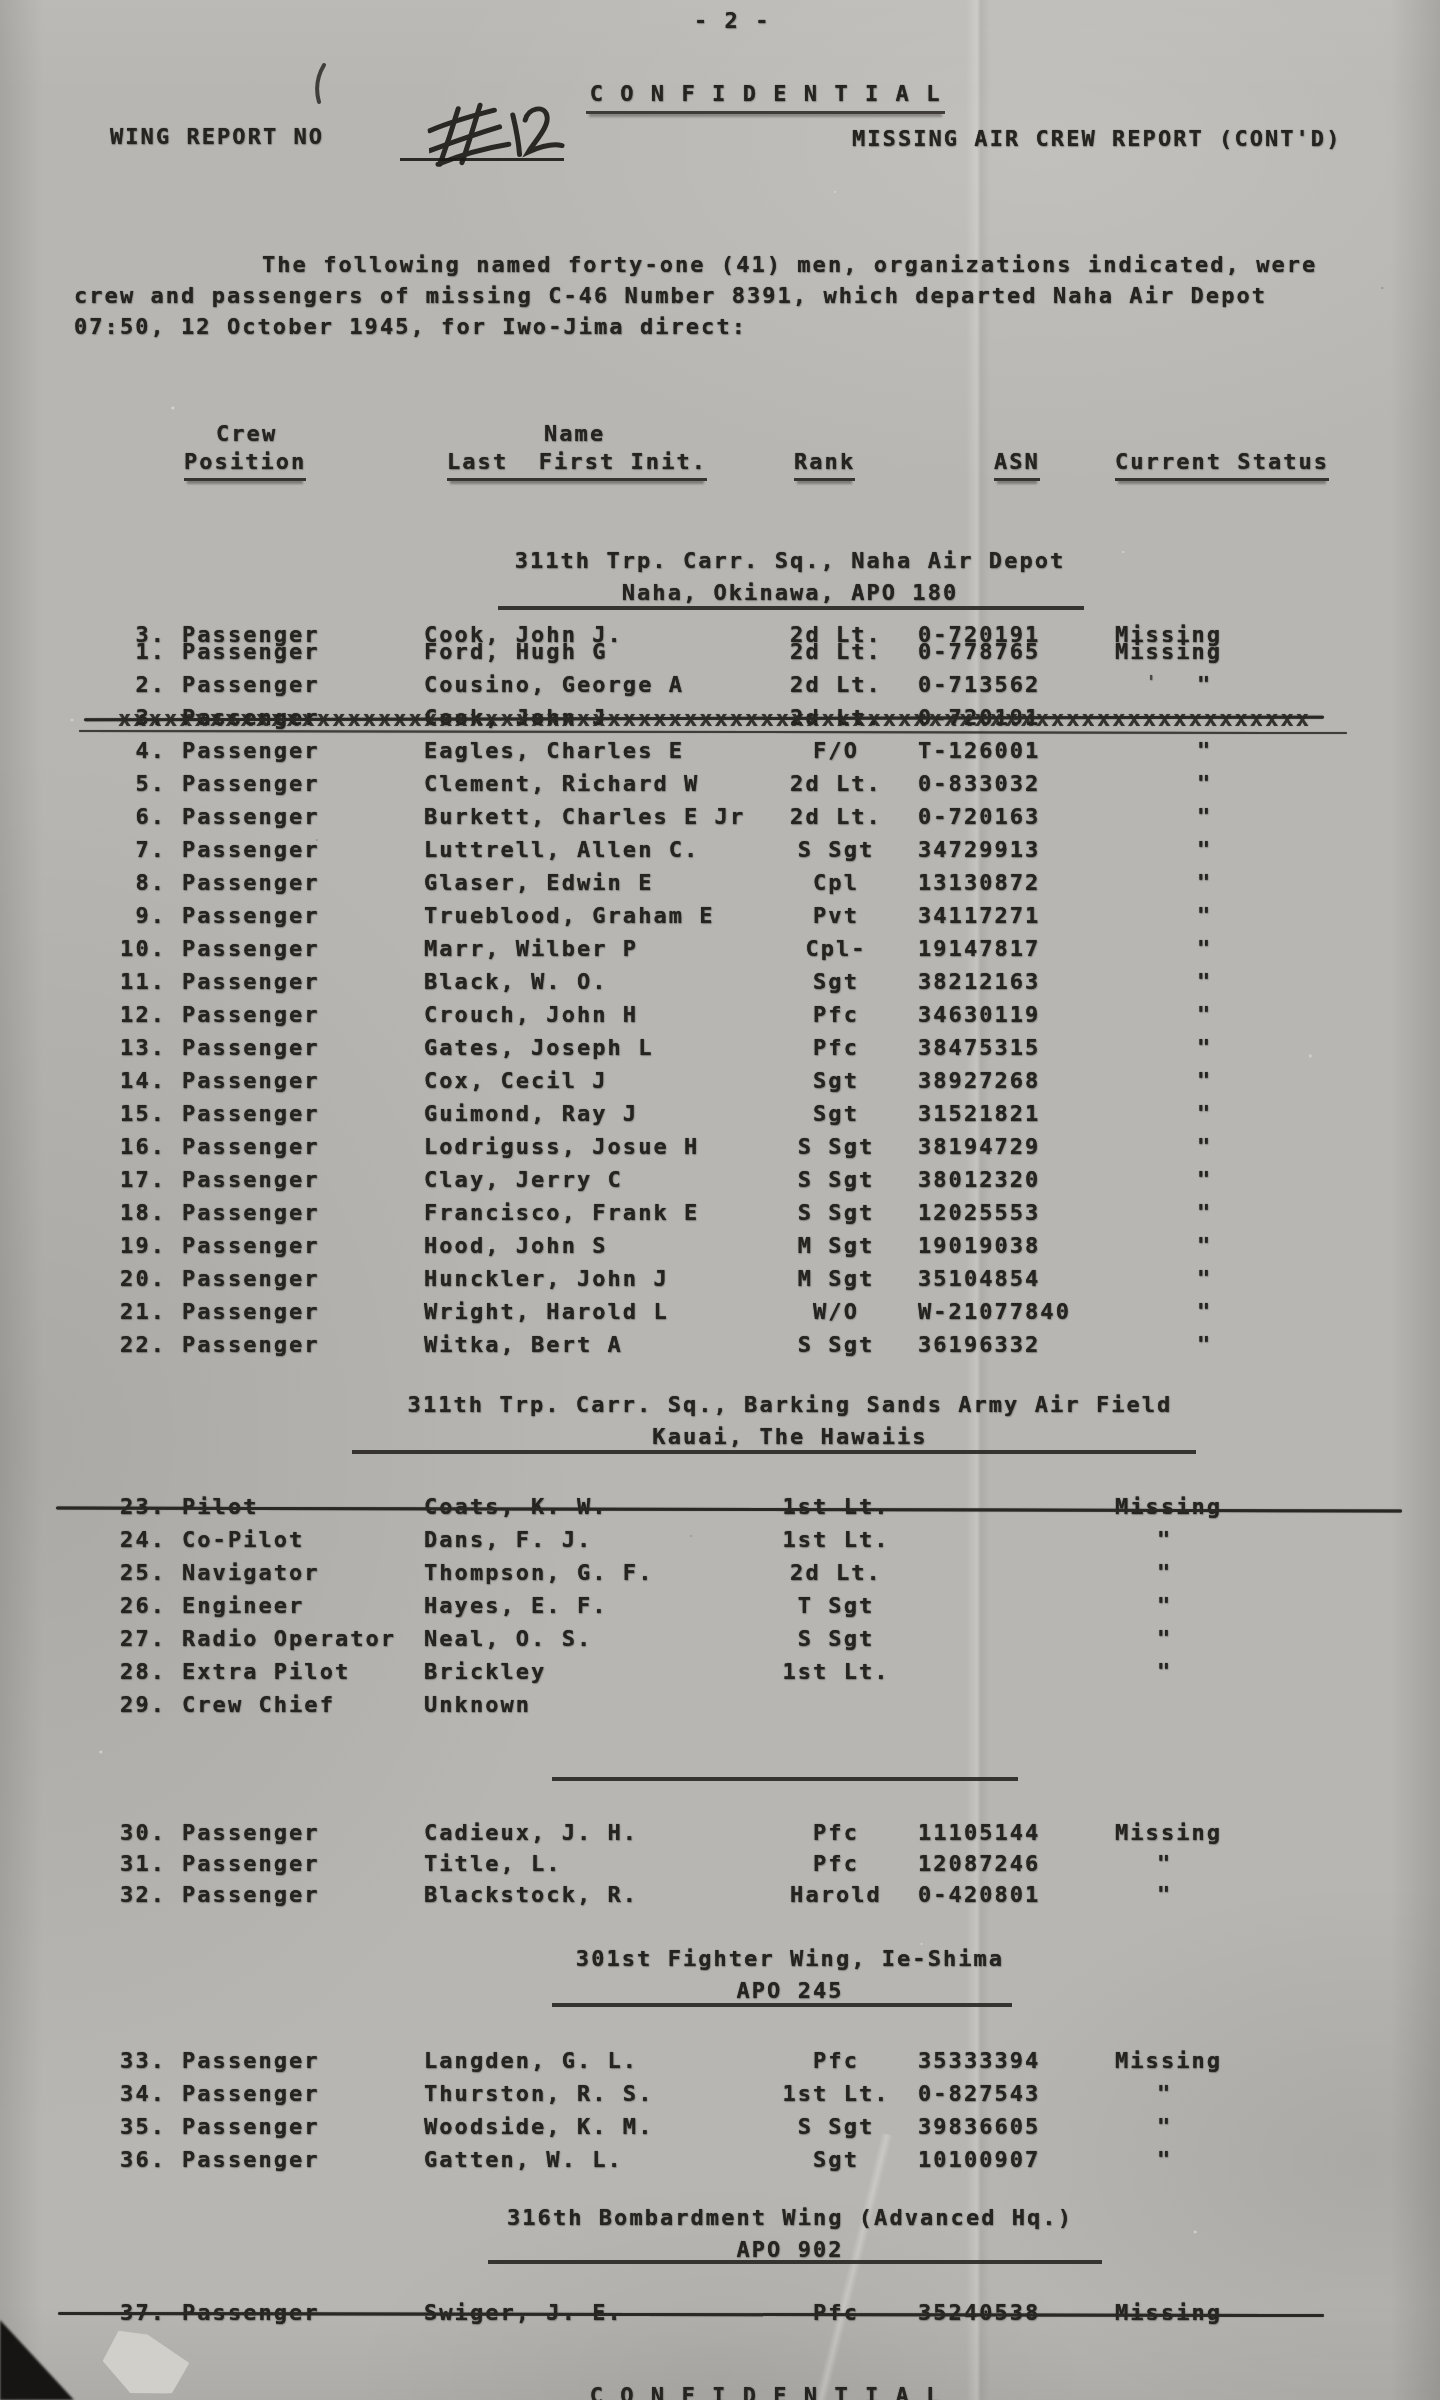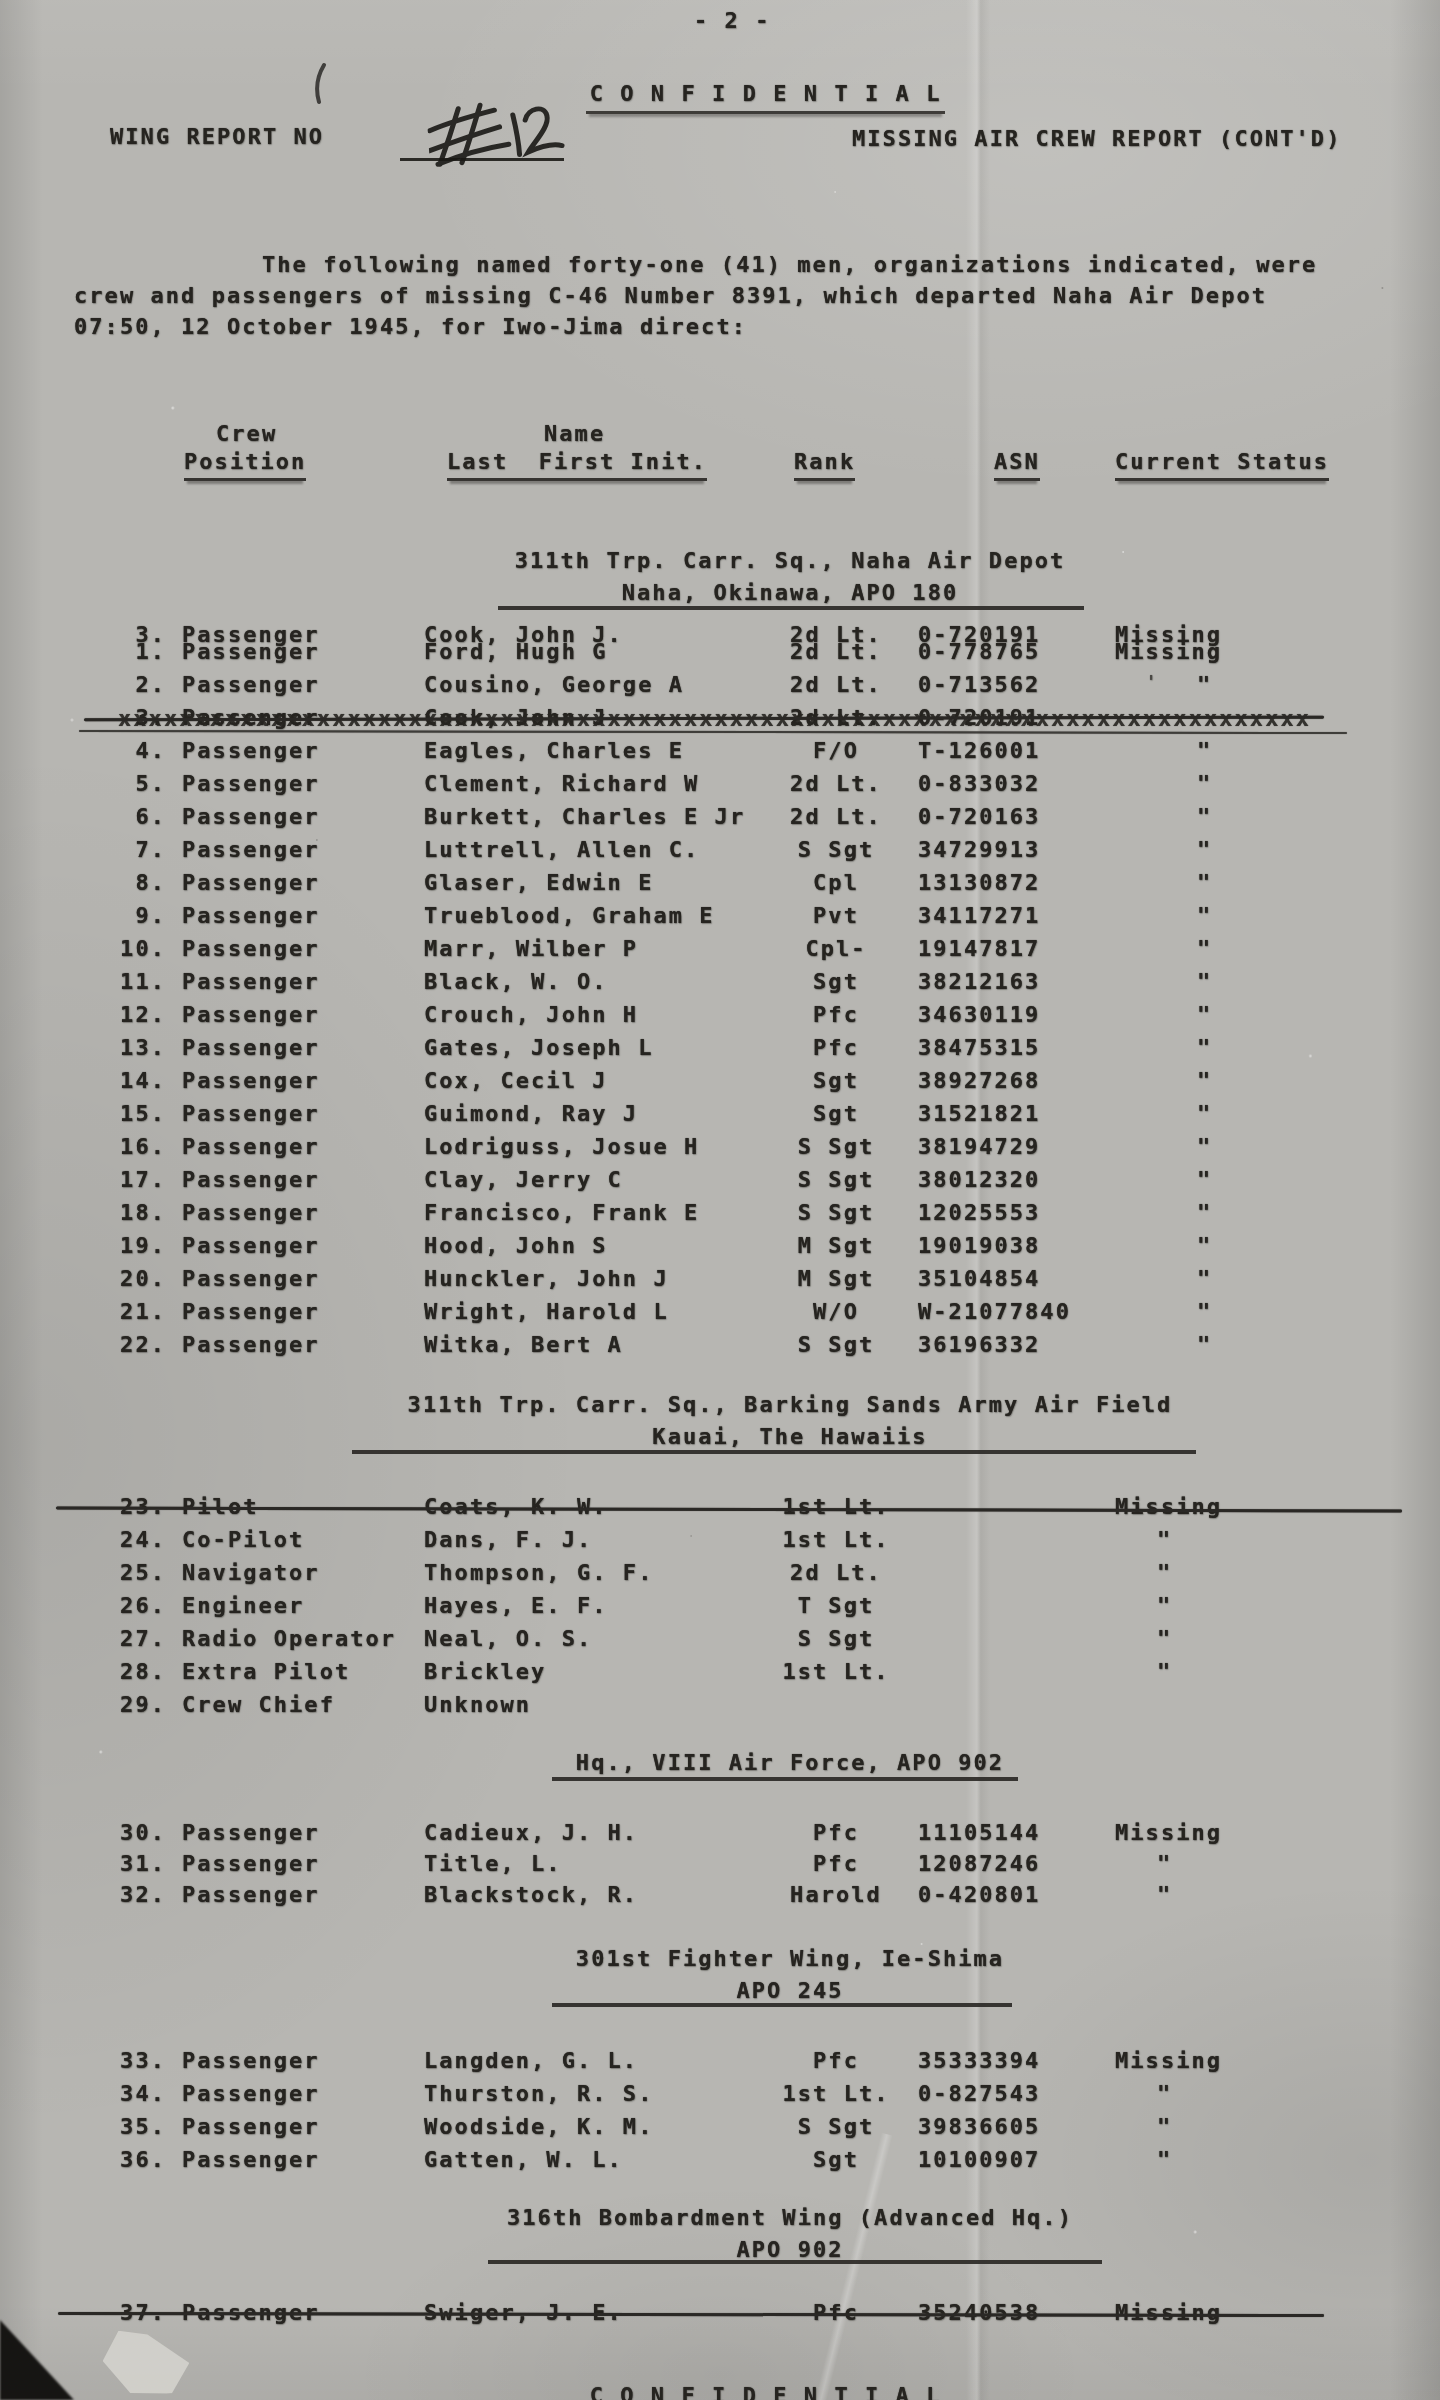--- a/index.html
+++ b/index.html
@@ -425,21 +425,20 @@
     <span class="c pos">Crew Chief</span>
     <span class="c name">Unknown</span>
     <span class="c rank"></span>
     <span class="c asn"></span>
     <span class="c status"></span>
   </div>
       </div>
   </div>
 
   <div class="section s3">
-    <div class="shead h1">Hq., VIII Air Force, APO 902</div>
     <div class="sunder"></div>
     <div class="rows">
         <div class="row">
     <span class="c num">30.</span>
     <span class="c pos">Passenger</span>
     <span class="c name">Cadieux, J. H.</span>
     <span class="c rank">Pfc</span>
     <span class="c asn">11105144</span>
     <span class="c status">Missing</span>
   </div>

